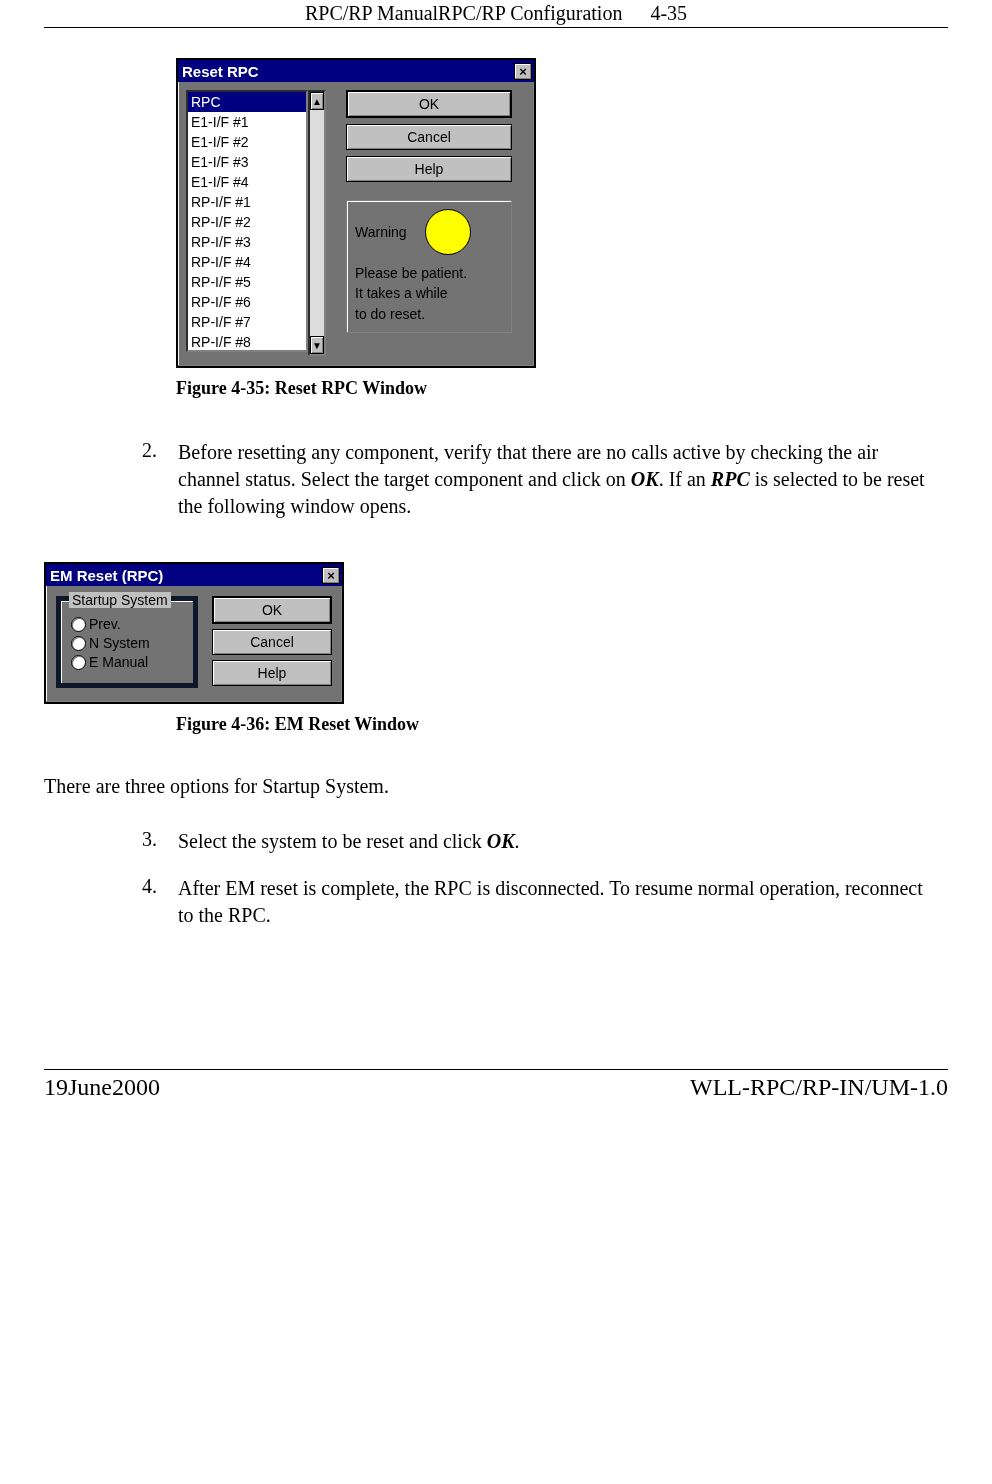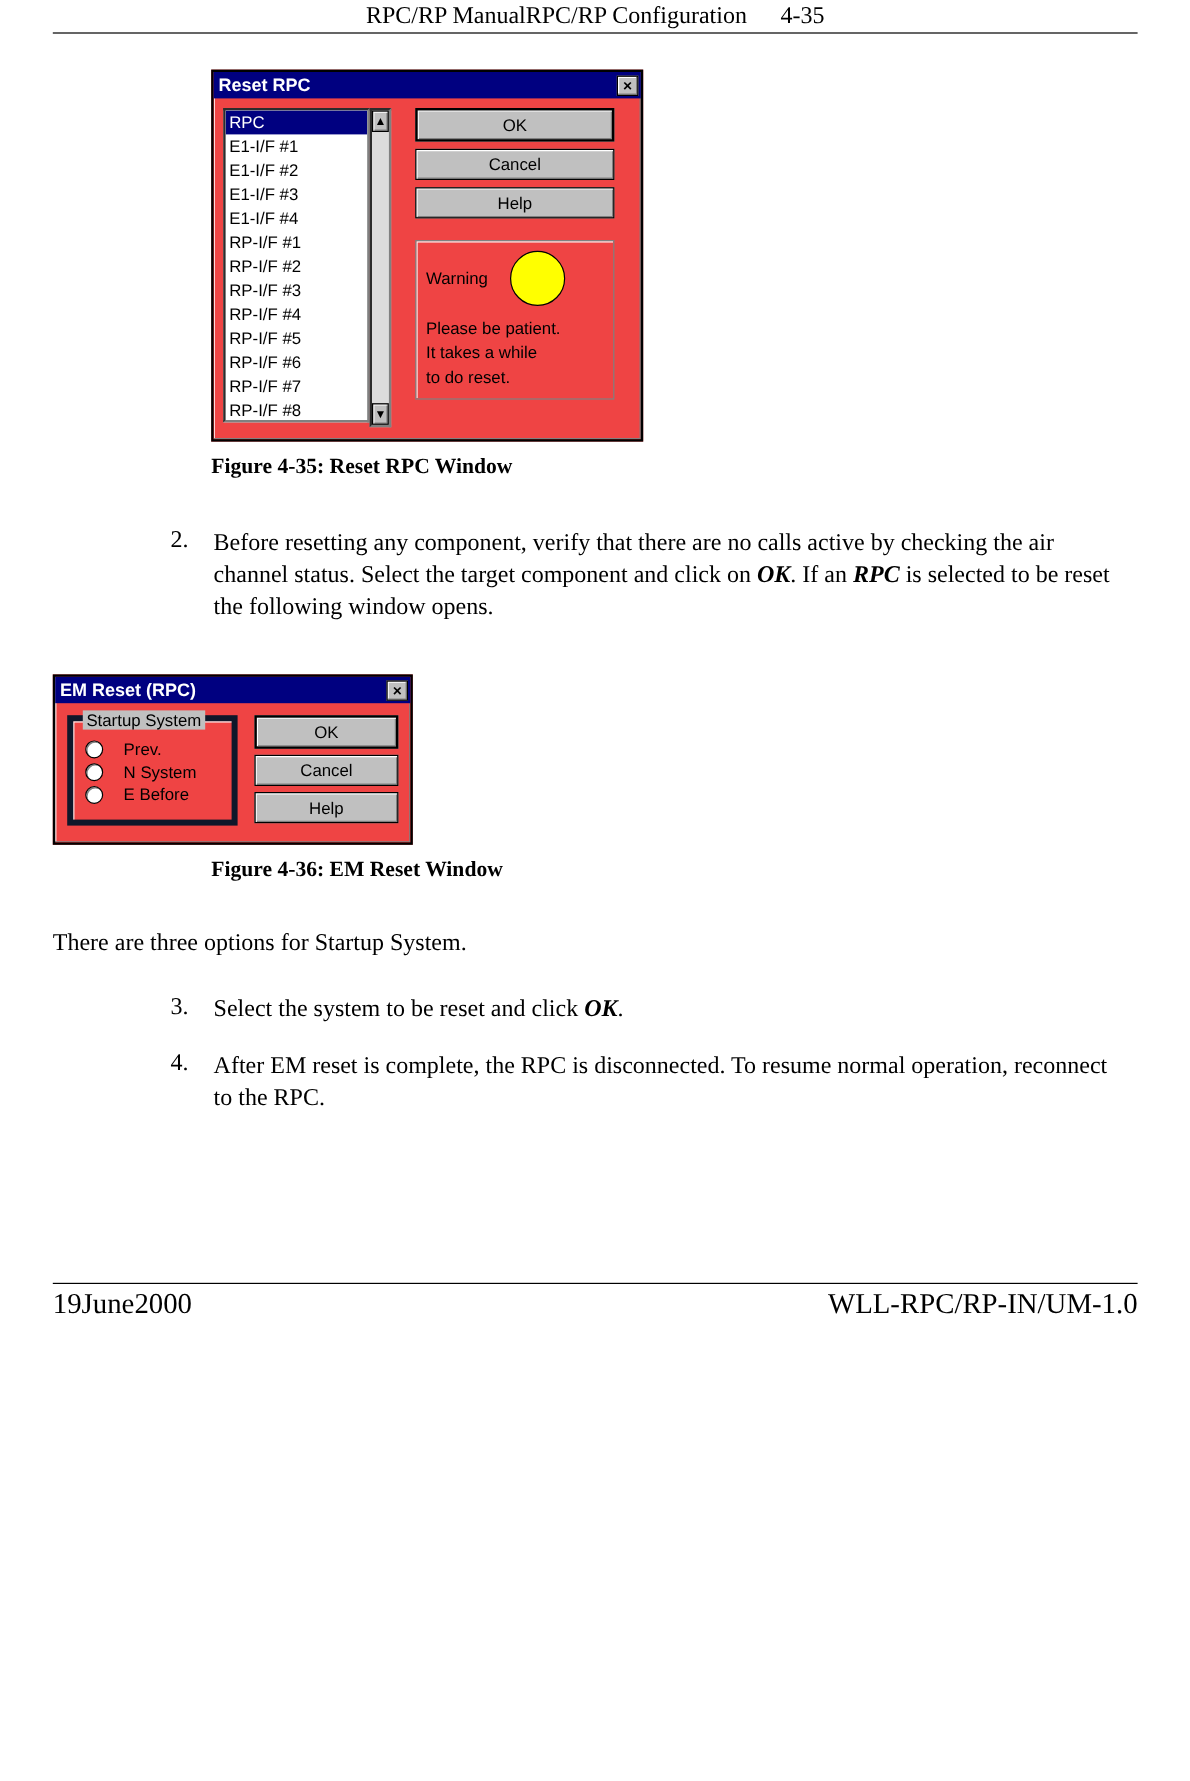--- a/index.html
+++ b/index.html
@@ -66,21 +66,21 @@
   .sub-list {
     margin: 24px 0 0 170px;
     line-height: 1.4;
   }
   .bolditalic { font-weight: bold; font-style: italic; }
 
   
   .win {
     font-family: Tahoma, Arial, sans-serif;
     font-size: 14px;
-    background: #ef4444;
+    background: #737373;
     border: 2px solid #000;
     box-shadow: inset -1px -1px #808080, inset 1px 1px #fff;
     box-sizing: border-box;
   }
   .titlebar {
     background: #000080;
     color: #fff;
     display: flex;
     align-items: center;
     justify-content: space-between;
@@ -187,21 +187,21 @@
     padding: 12px 10px 10px 10px;
     width: 142px;
     box-sizing:border-box;
   }
   .groupbox .legend {
     position:absolute; top:-9px; left:8px;
     background:#c0c0c0;
     padding:0 3px;
     font-size:14px;
   }
-  .radio-row { display:flex; align-items:center; gap:17px; margin:3px 0; font-size:14px;text-align:right; }
+  .radio-row { display:flex; align-items:center; gap:3px; margin:3px 0; font-size:14px;text-align:right; }
   .radio {
     width:13px;height:13px;border:1px solid #000;
     border-radius:50%;background:#fff;
     box-shadow: inset 1px 1px #808080;
   }
   .win2-right { flex:1; display:flex; flex-direction:column; gap:5px; }
   .win2-right .btn { margin:0; }
 </style>
 </head>
 <body>
@@ -285,21 +285,21 @@
           <div class="radio-row">
             <span class="radio"></span>
             <span>Prev.</span>
           </div>
           <div class="radio-row">
             <span class="radio"></span>
             <span>N System</span>
           </div>
           <div class="radio-row">
             <span class="radio"></span>
-            <span>E Before</span>
+            <span>E Manual</span>
           </div>
         </div>
         <div class="win2-right">
           <div class="btn default">OK</div>
           <div class="btn">Cancel</div>
           <div class="btn">Help</div>
         </div>
       </div>
     </div>
 

